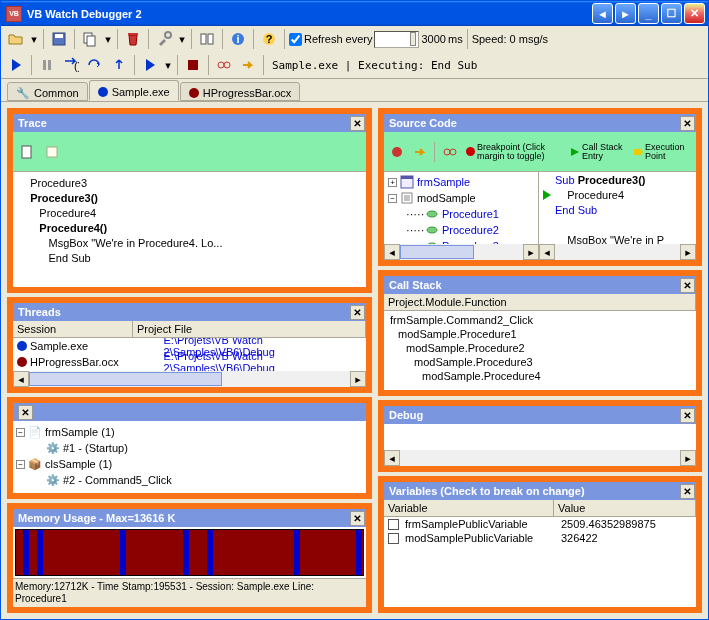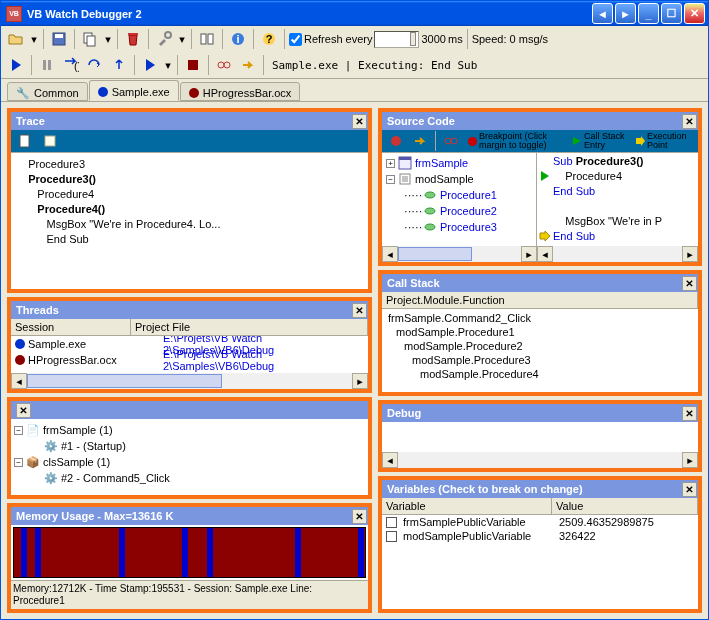--- a/index.html
+++ b/index.html
@@ -21,26 +21,26 @@
 .trow-text { white-space:pre; font-family:monospace; font-size:11px; padding-left:4px; }
 input[type=checkbox] { vertical-align:middle; }
 
 .tabbar { height:23px; background:#ece9d8; display:flex; align-items:flex-end; padding-left:6px; gap:0; border-bottom:1px solid #aca899; }
 .tab { height:21px; background:#ece9d8; border:1px solid #aca899; border-bottom:1px solid #ece9d8; border-radius:3px 3px 0 0; padding:3px 8px 0; display:flex; align-items:center; gap:4px; margin-right:1px; }
 .tab.inactive { background:#e4e1d0; height:19px; border-bottom:1px solid #aca899; }
 .dot { width:10px; height:10px; border-radius:50%; }
 
 .workspace { display:grid; grid-template-columns:365px 1fr; gap:6px; padding:6px; background:#ece9d8; height:calc(100% - 101px); }
 .leftcol, .rightcol { display:flex; flex-direction:column; gap:4px; min-width:0; }
-.panel { border:4px solid #f97316; background:#fff; display:flex; flex-direction:column; min-height:0; }
+.panel { border:6px solid #f97316; background:#fff; display:flex; flex-direction:column; min-height:0; }
 .panelhead { height:18px; background:#7a96df; color:#fff; font-weight:bold; display:flex; align-items:center; padding:0 1px 0 5px; }
 .panelhead .ptitle { flex:1; }
 .pclose { width:15px; height:15px; background:#ece9d8; color:#000; font-size:10px; font-family:Arial; font-weight:bold; display:flex; align-items:center; justify-content:center; border:1px solid #999; cursor:default; }
 .panelbody { flex:1; background:#fff; overflow:hidden; display:flex; flex-direction:column; }
-.minibar { height:23px; background:#0369a1; border-bottom:1px solid #aca899; display:flex; align-items:center; padding:0 3px; gap:3px; font-size:10px; }
+.minibar { height:40px; background:#86efac; border-bottom:1px solid #aca899; display:flex; align-items:center; padding:0 3px; gap:3px; font-size:10px; }
 .minibar>div { display:flex; align-items:center; gap:2px; }
 .legend-dot { width:9px;height:9px;border-radius:50%; }
 
 .tracebody { font-family:monospace; font-size:11px; white-space:pre; padding:4px 8px; line-height:15px; flex:1; overflow:auto; }
 .tracebody .b { font-weight:bold; }
 
 .tblhead { display:flex; background:#ece9d8; border-bottom:1px solid #aca899; font-weight:normal; }
 .tblhead .col { padding:2px 4px; border-right:1px solid #aca899; }
 .tblrow { display:flex; padding:1px 4px; height:16px; align-items:center; }
 .tblrow .c1 { width:120px; display:flex; align-items:center; gap:3px; }

